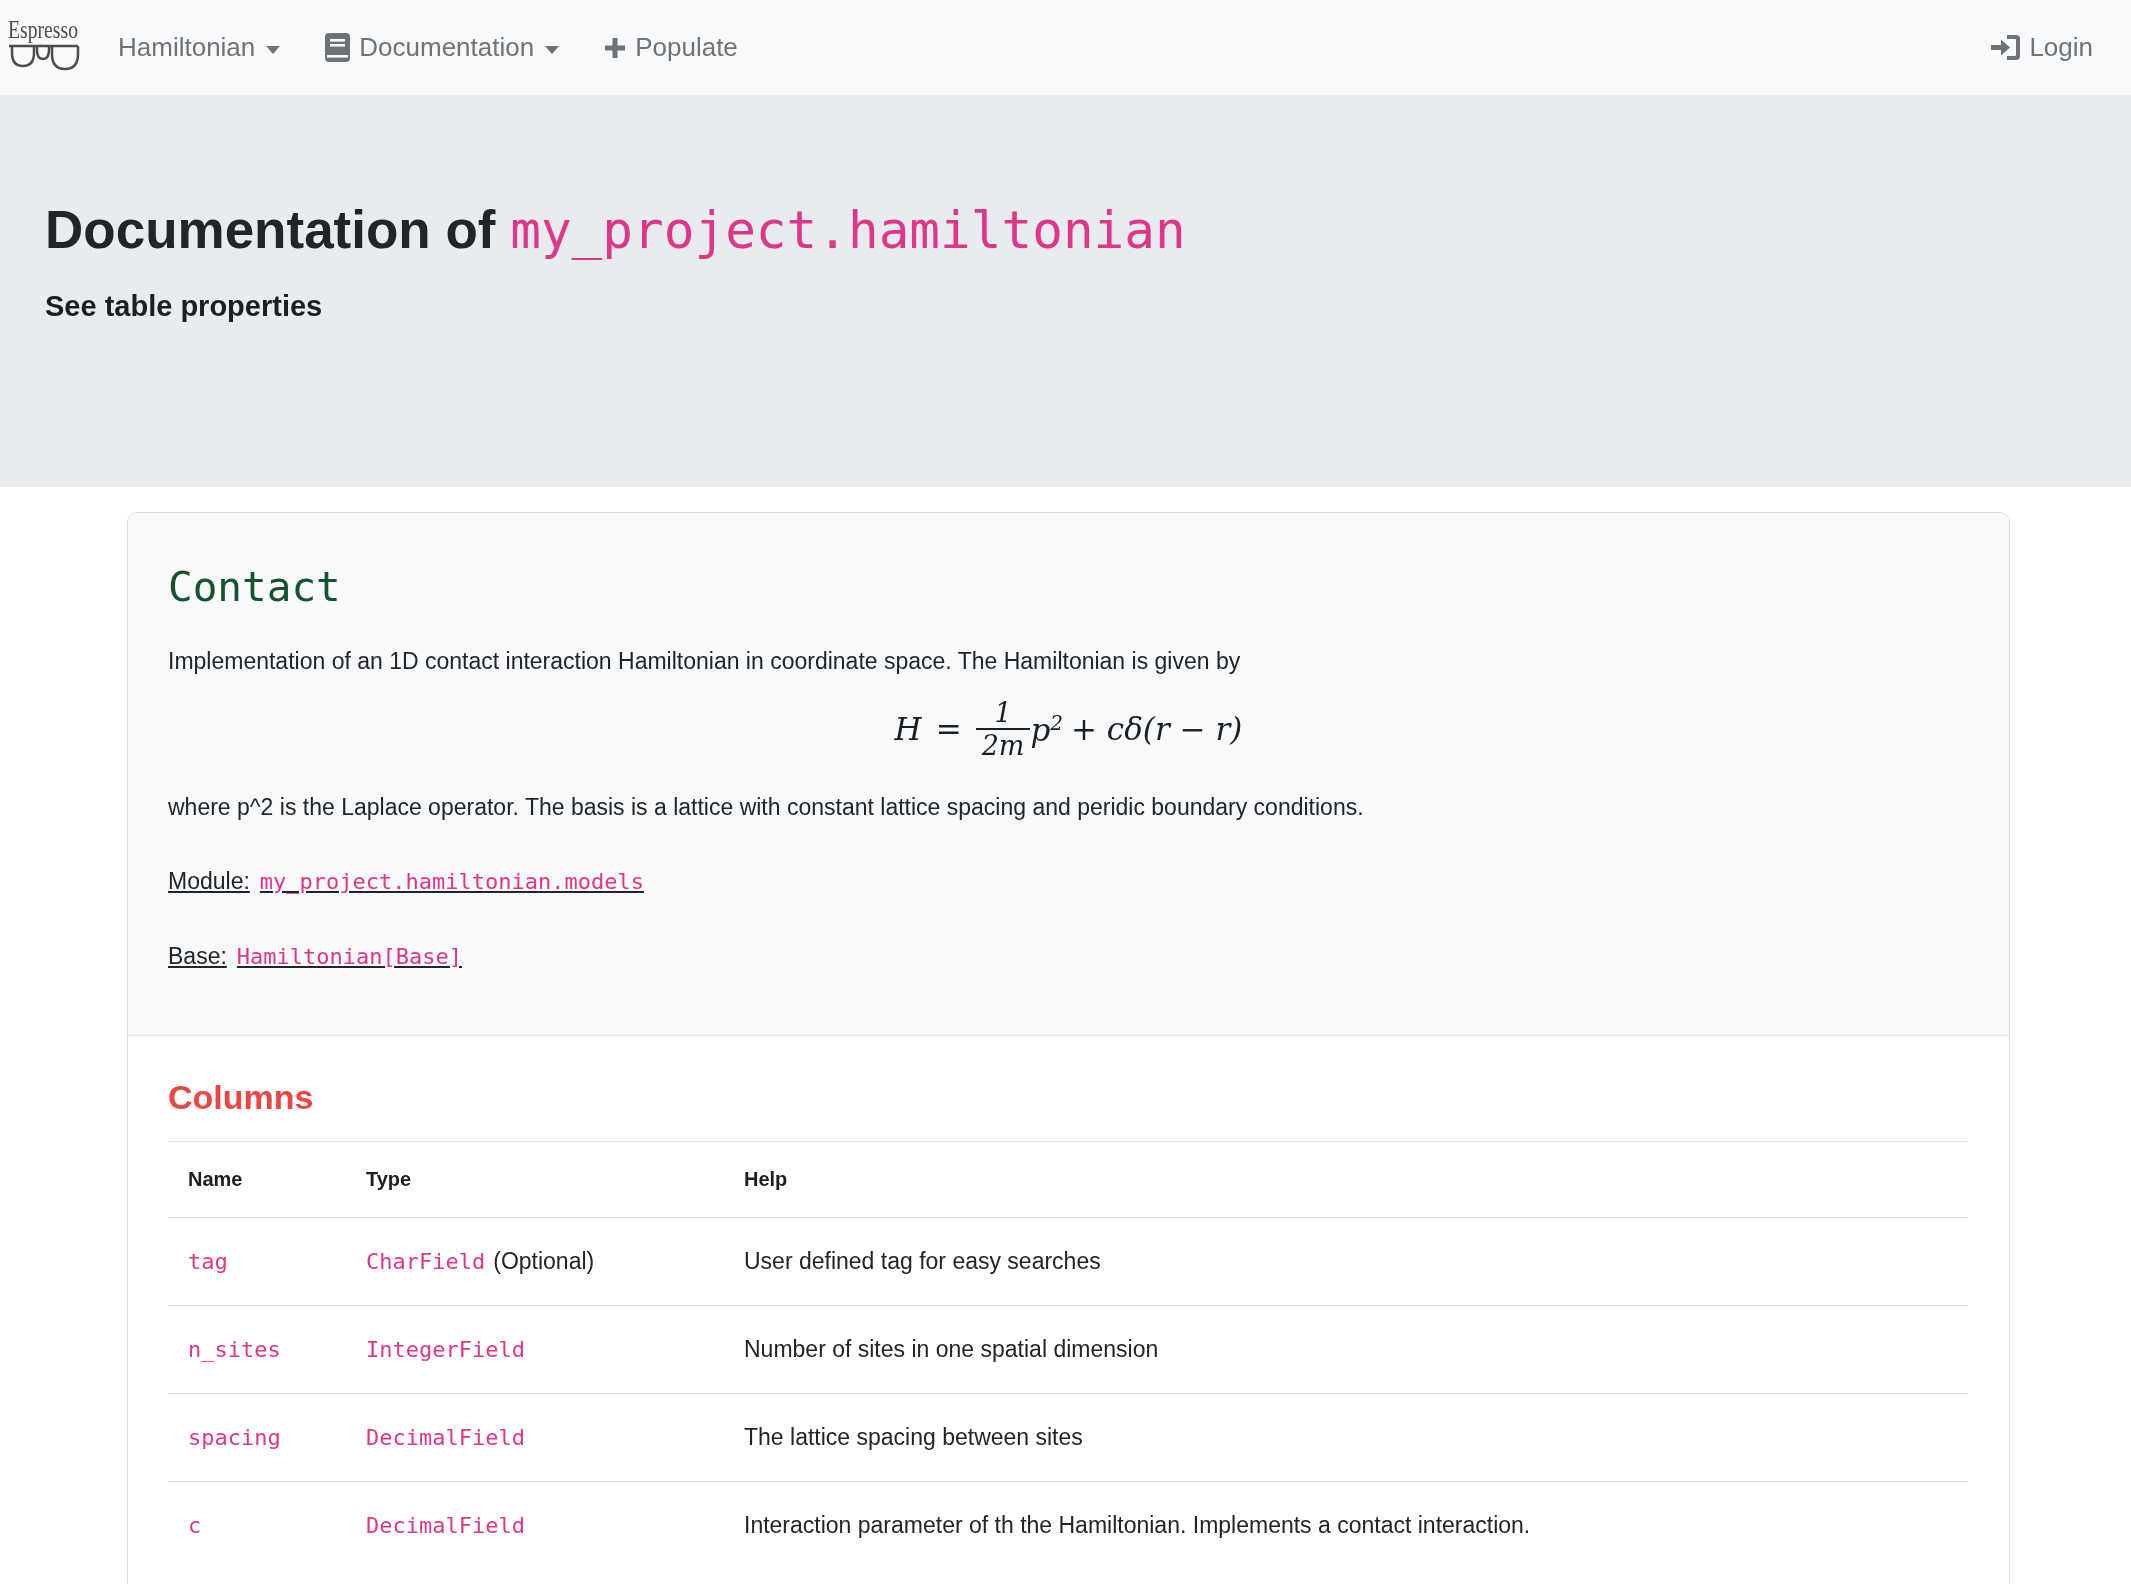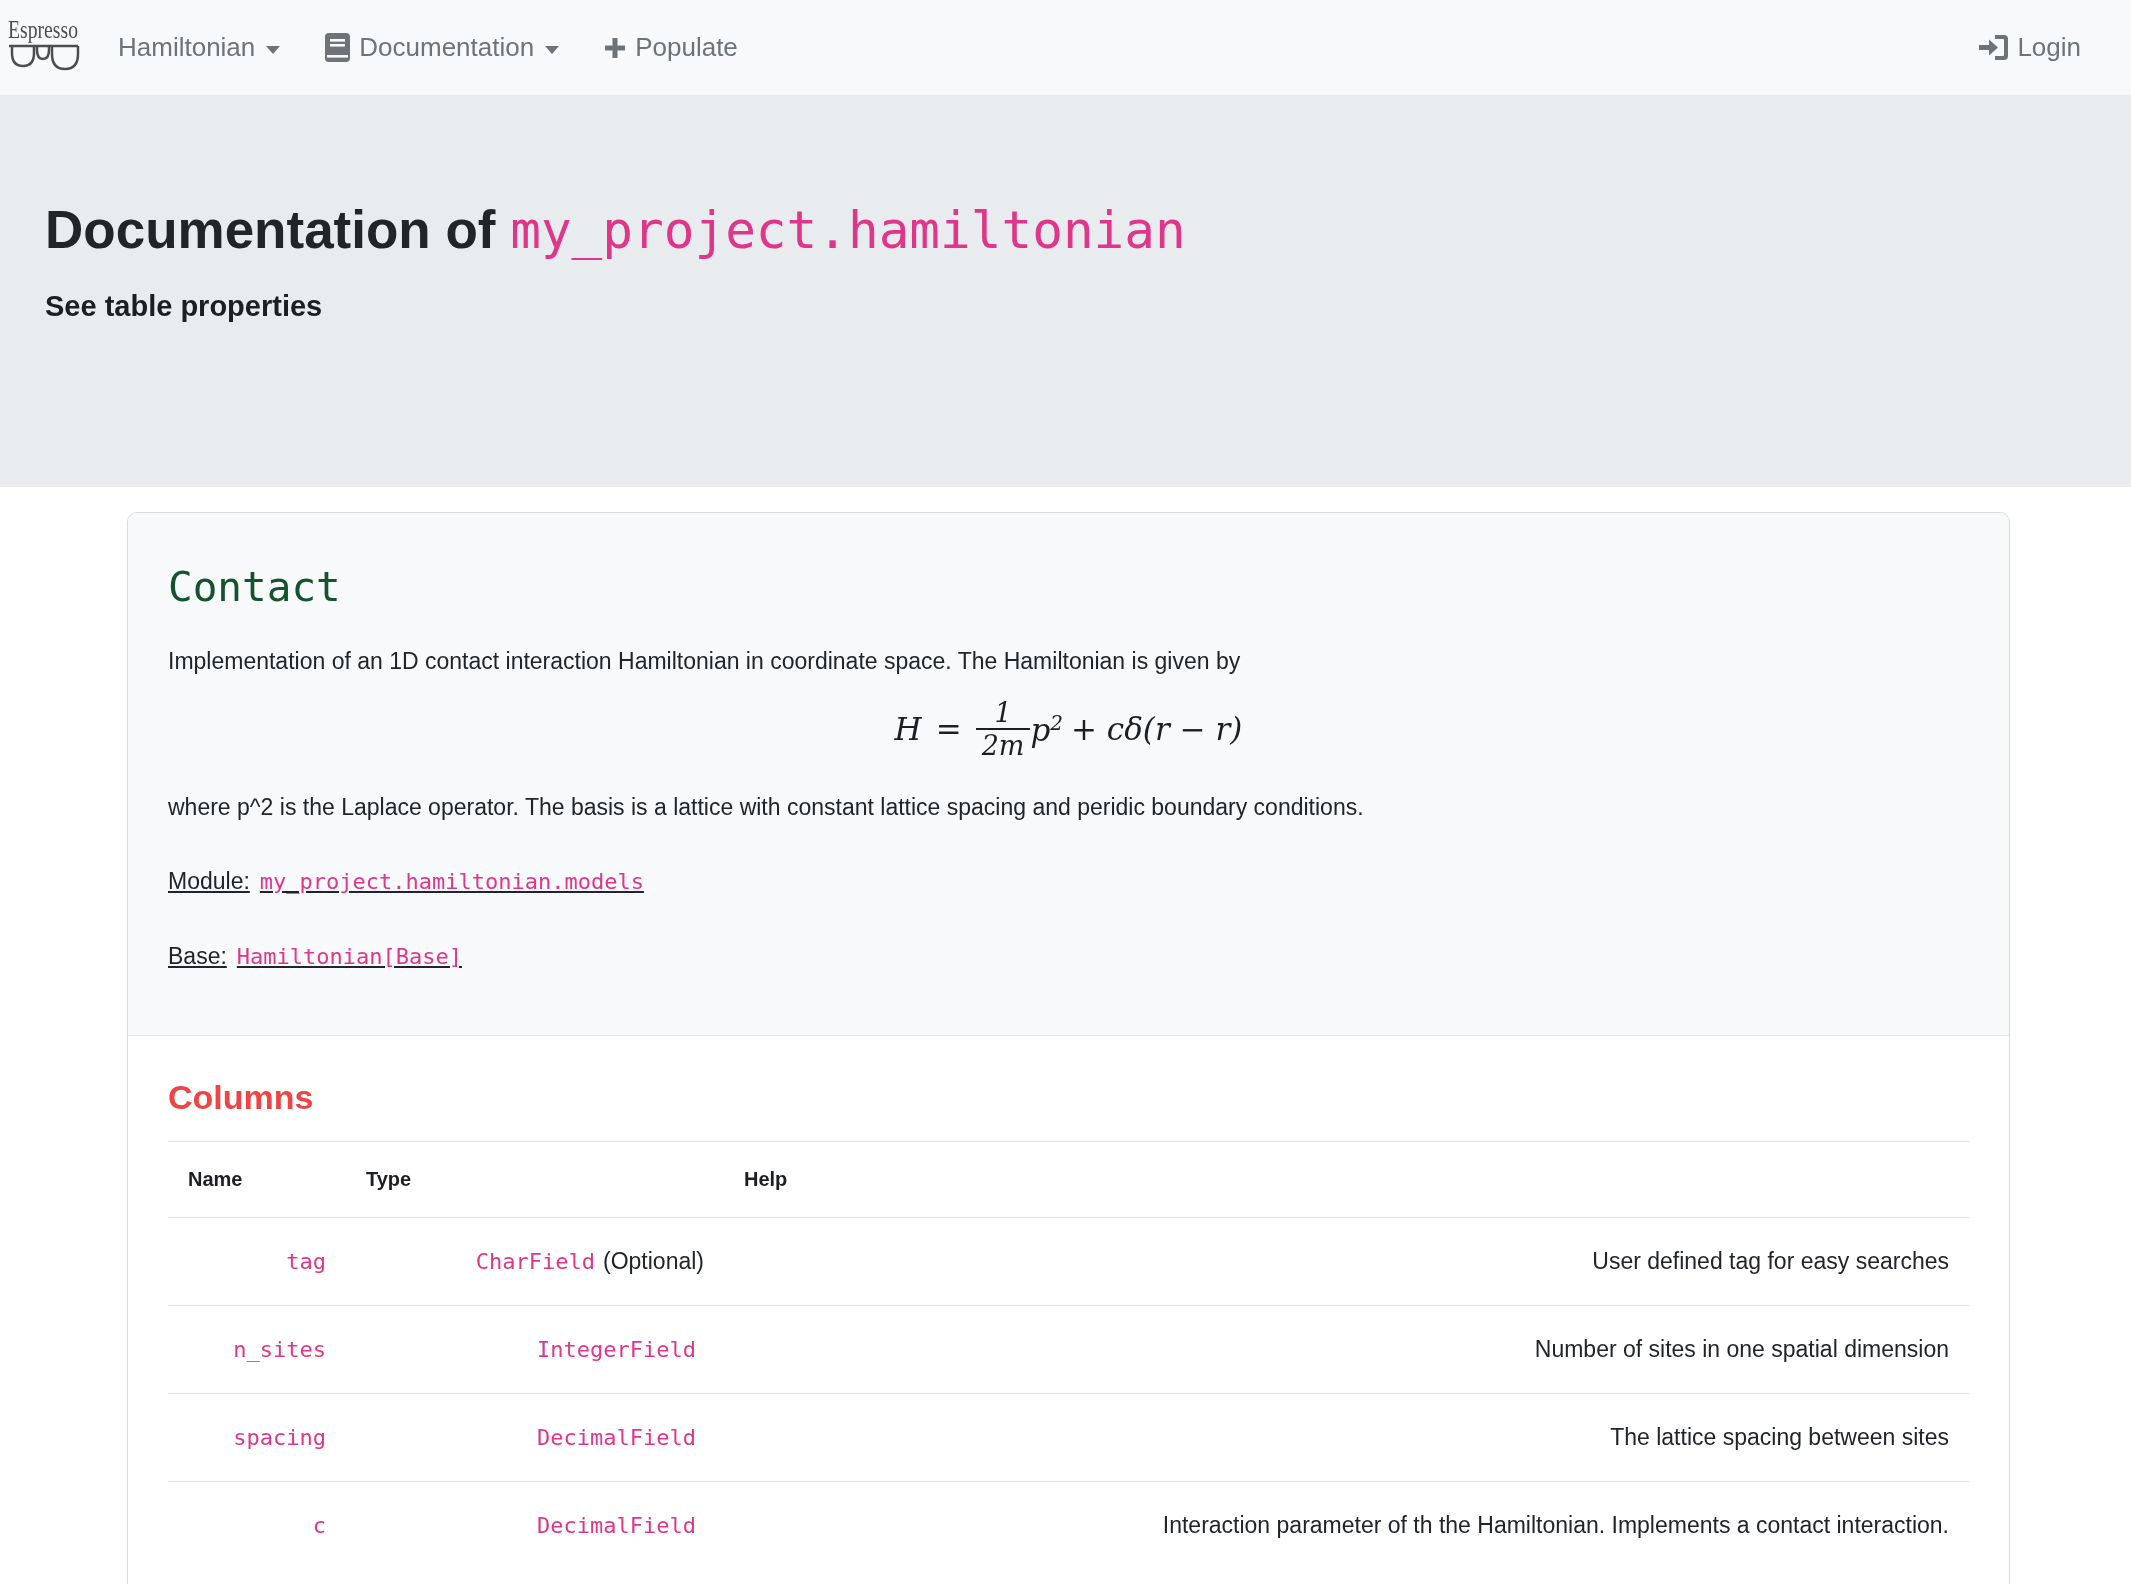--- a/index.html
+++ b/index.html
@@ -31,21 +31,21 @@
   .nav-item .icon { margin-right: 8px; display: inline-flex; }
   .caret {
     display: inline-block;
     width: 0; height: 0;
     border-left: 7px solid transparent;
     border-right: 7px solid transparent;
     border-top: 8px solid #6d7378;
     margin-left: 11px;
     margin-top: 4px;
   }
-  .nav-login { margin-left: auto; margin-right: 16px; }
+  .nav-login { margin-left: auto; margin-right: 4px; }
 
   
   .jumbotron {
     height: 392px;
     background: #e9ecef;
     padding: 104px 45px 0 45px;
   }
   .page-title { font-size: 53px; font-weight: 600; color: #212529; letter-spacing: 0; }
   .page-title .title-code {
     font-family: "DejaVu Sans Mono", monospace;
@@ -132,21 +132,20 @@
     border-bottom: 1px solid #dee2e6;
   }
   .columns-table th:nth-child(1) { width: 178px; }
   .columns-table th:nth-child(2) { width: 378px; }
   .columns-table td {
     font-size: 23px;
     color: #212529;
     padding: 30px 20px;
     border-bottom: 1px solid #dee2e6;
     vertical-align: middle;
-    text-align: right;
   }
   .columns-table tr:last-child td { border-bottom: none; }
   .cell-code { font-family: "DejaVu Sans Mono", monospace; font-size: 22px; color: #e03689; }
   .type-suffix { margin-left: 8px; }
 
   svg { display: block; }
 </style>
 </head>
 <body>
 

